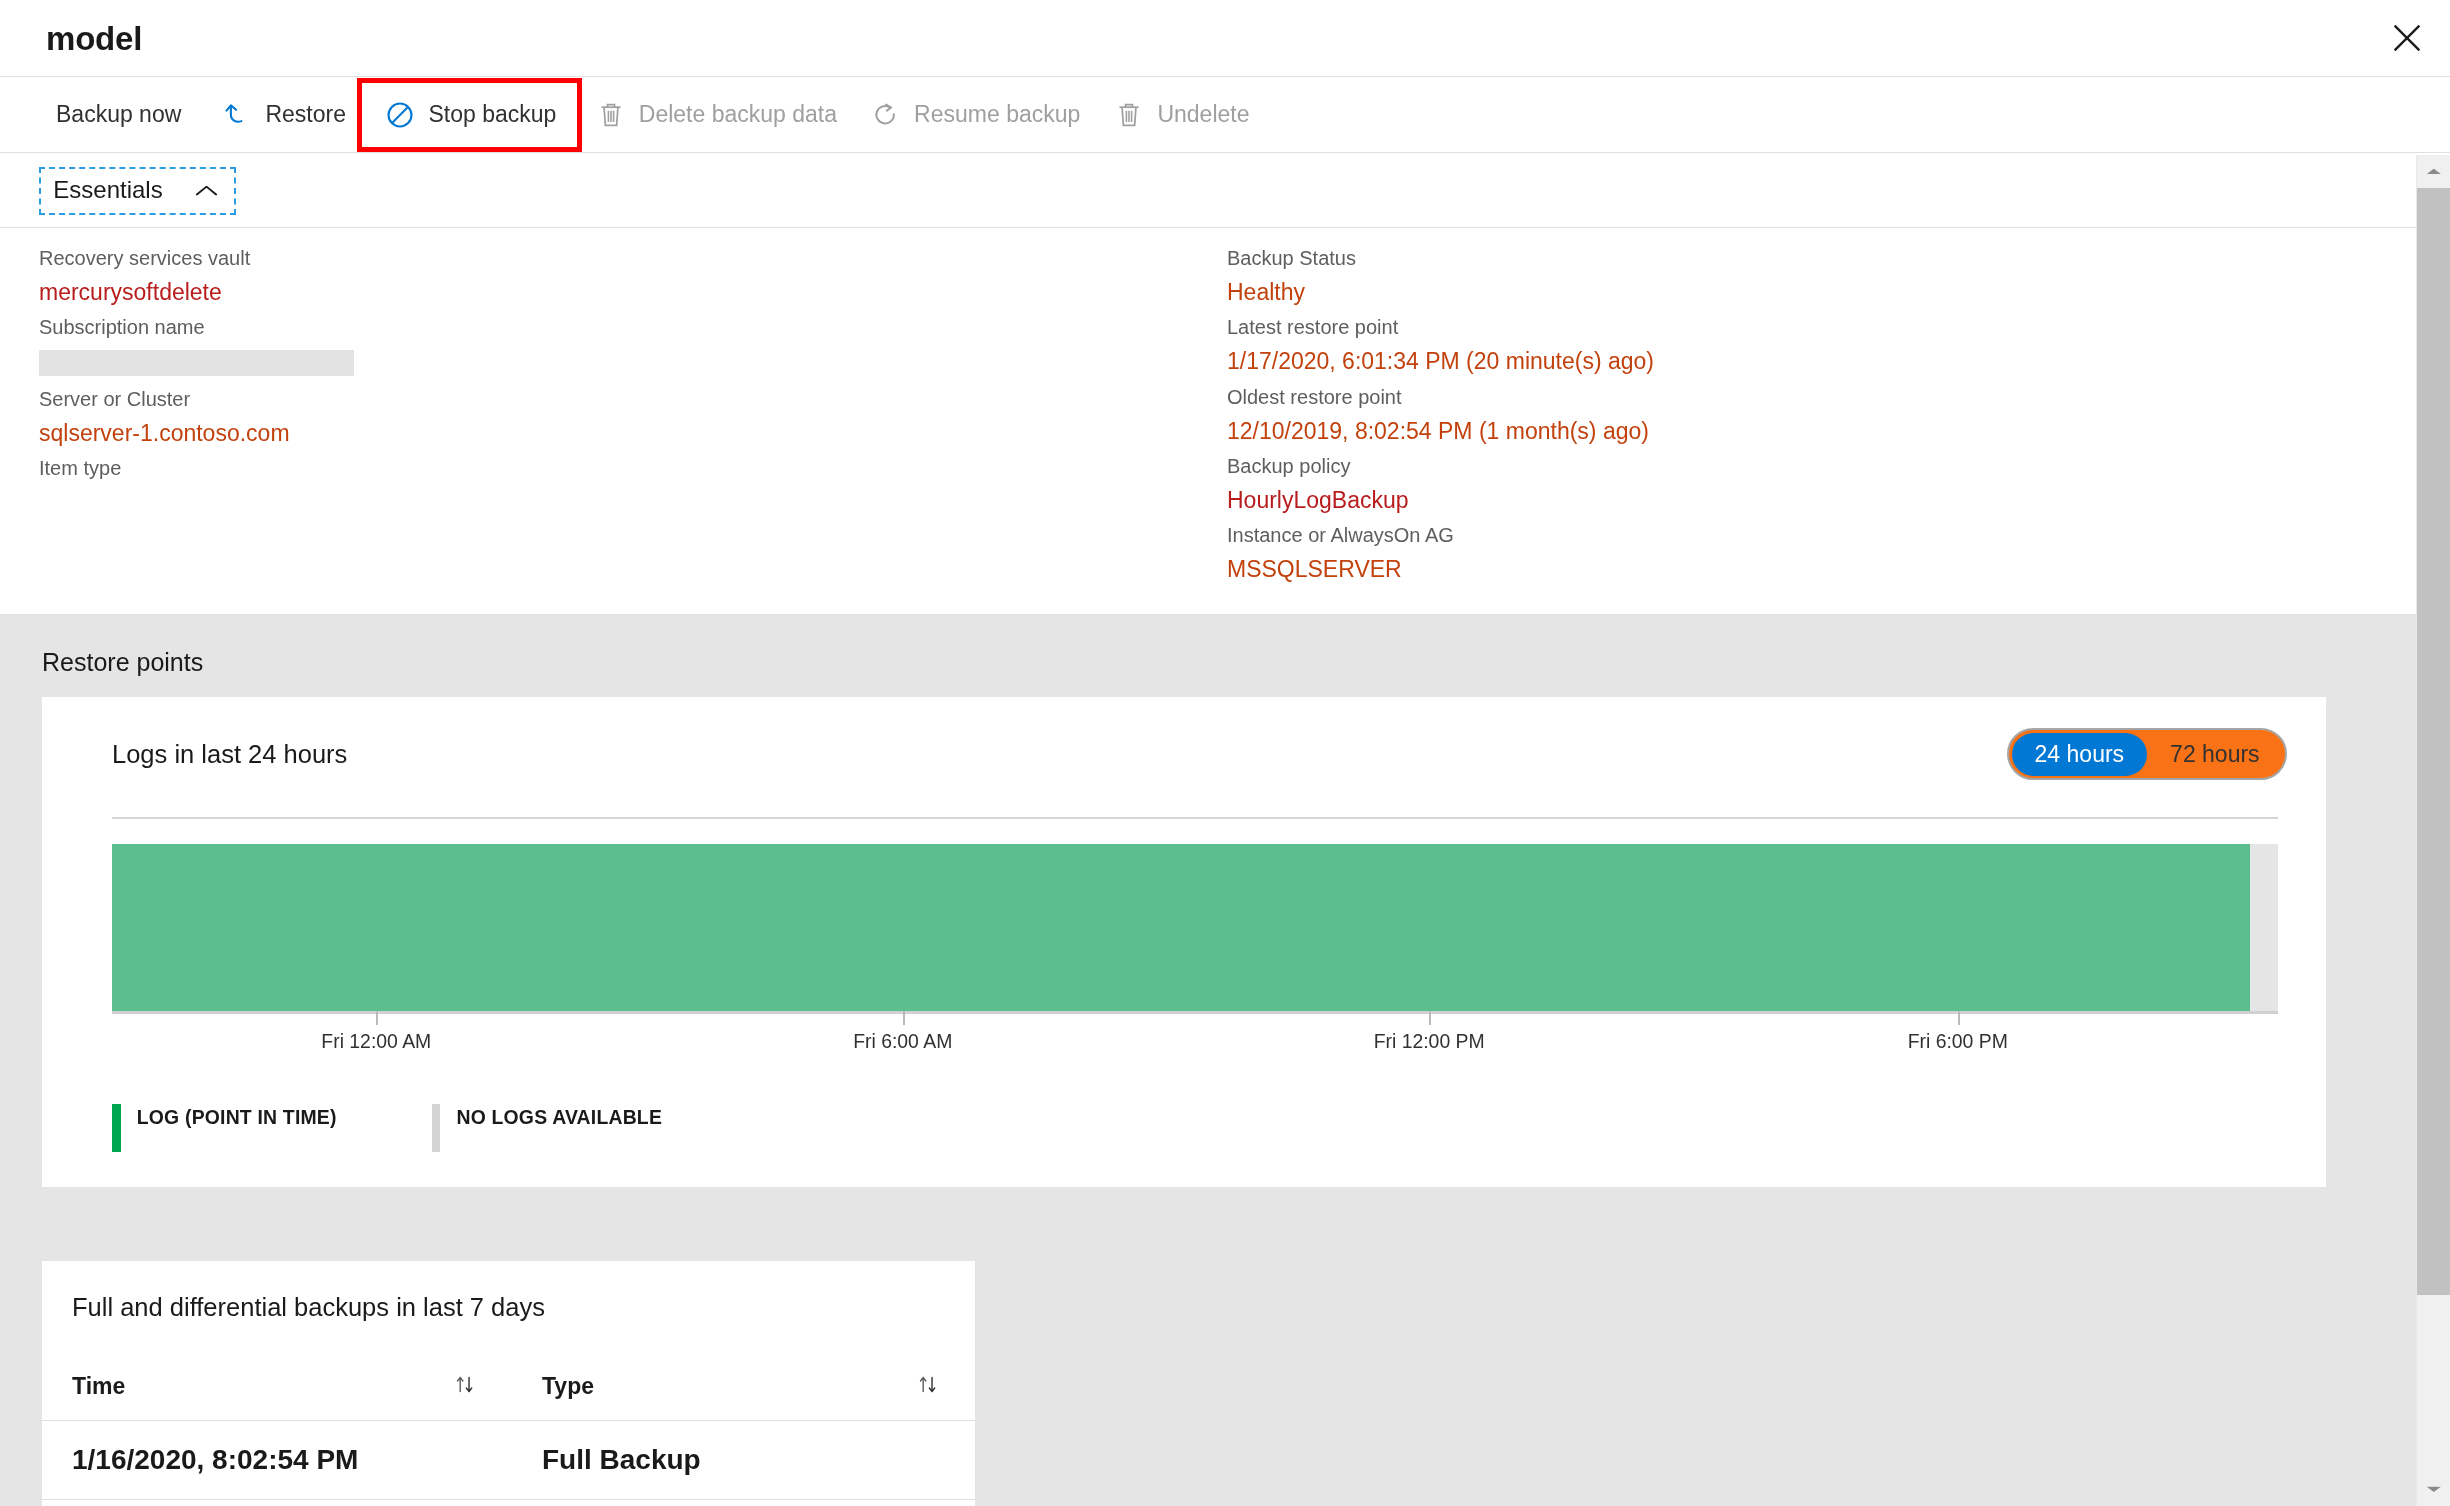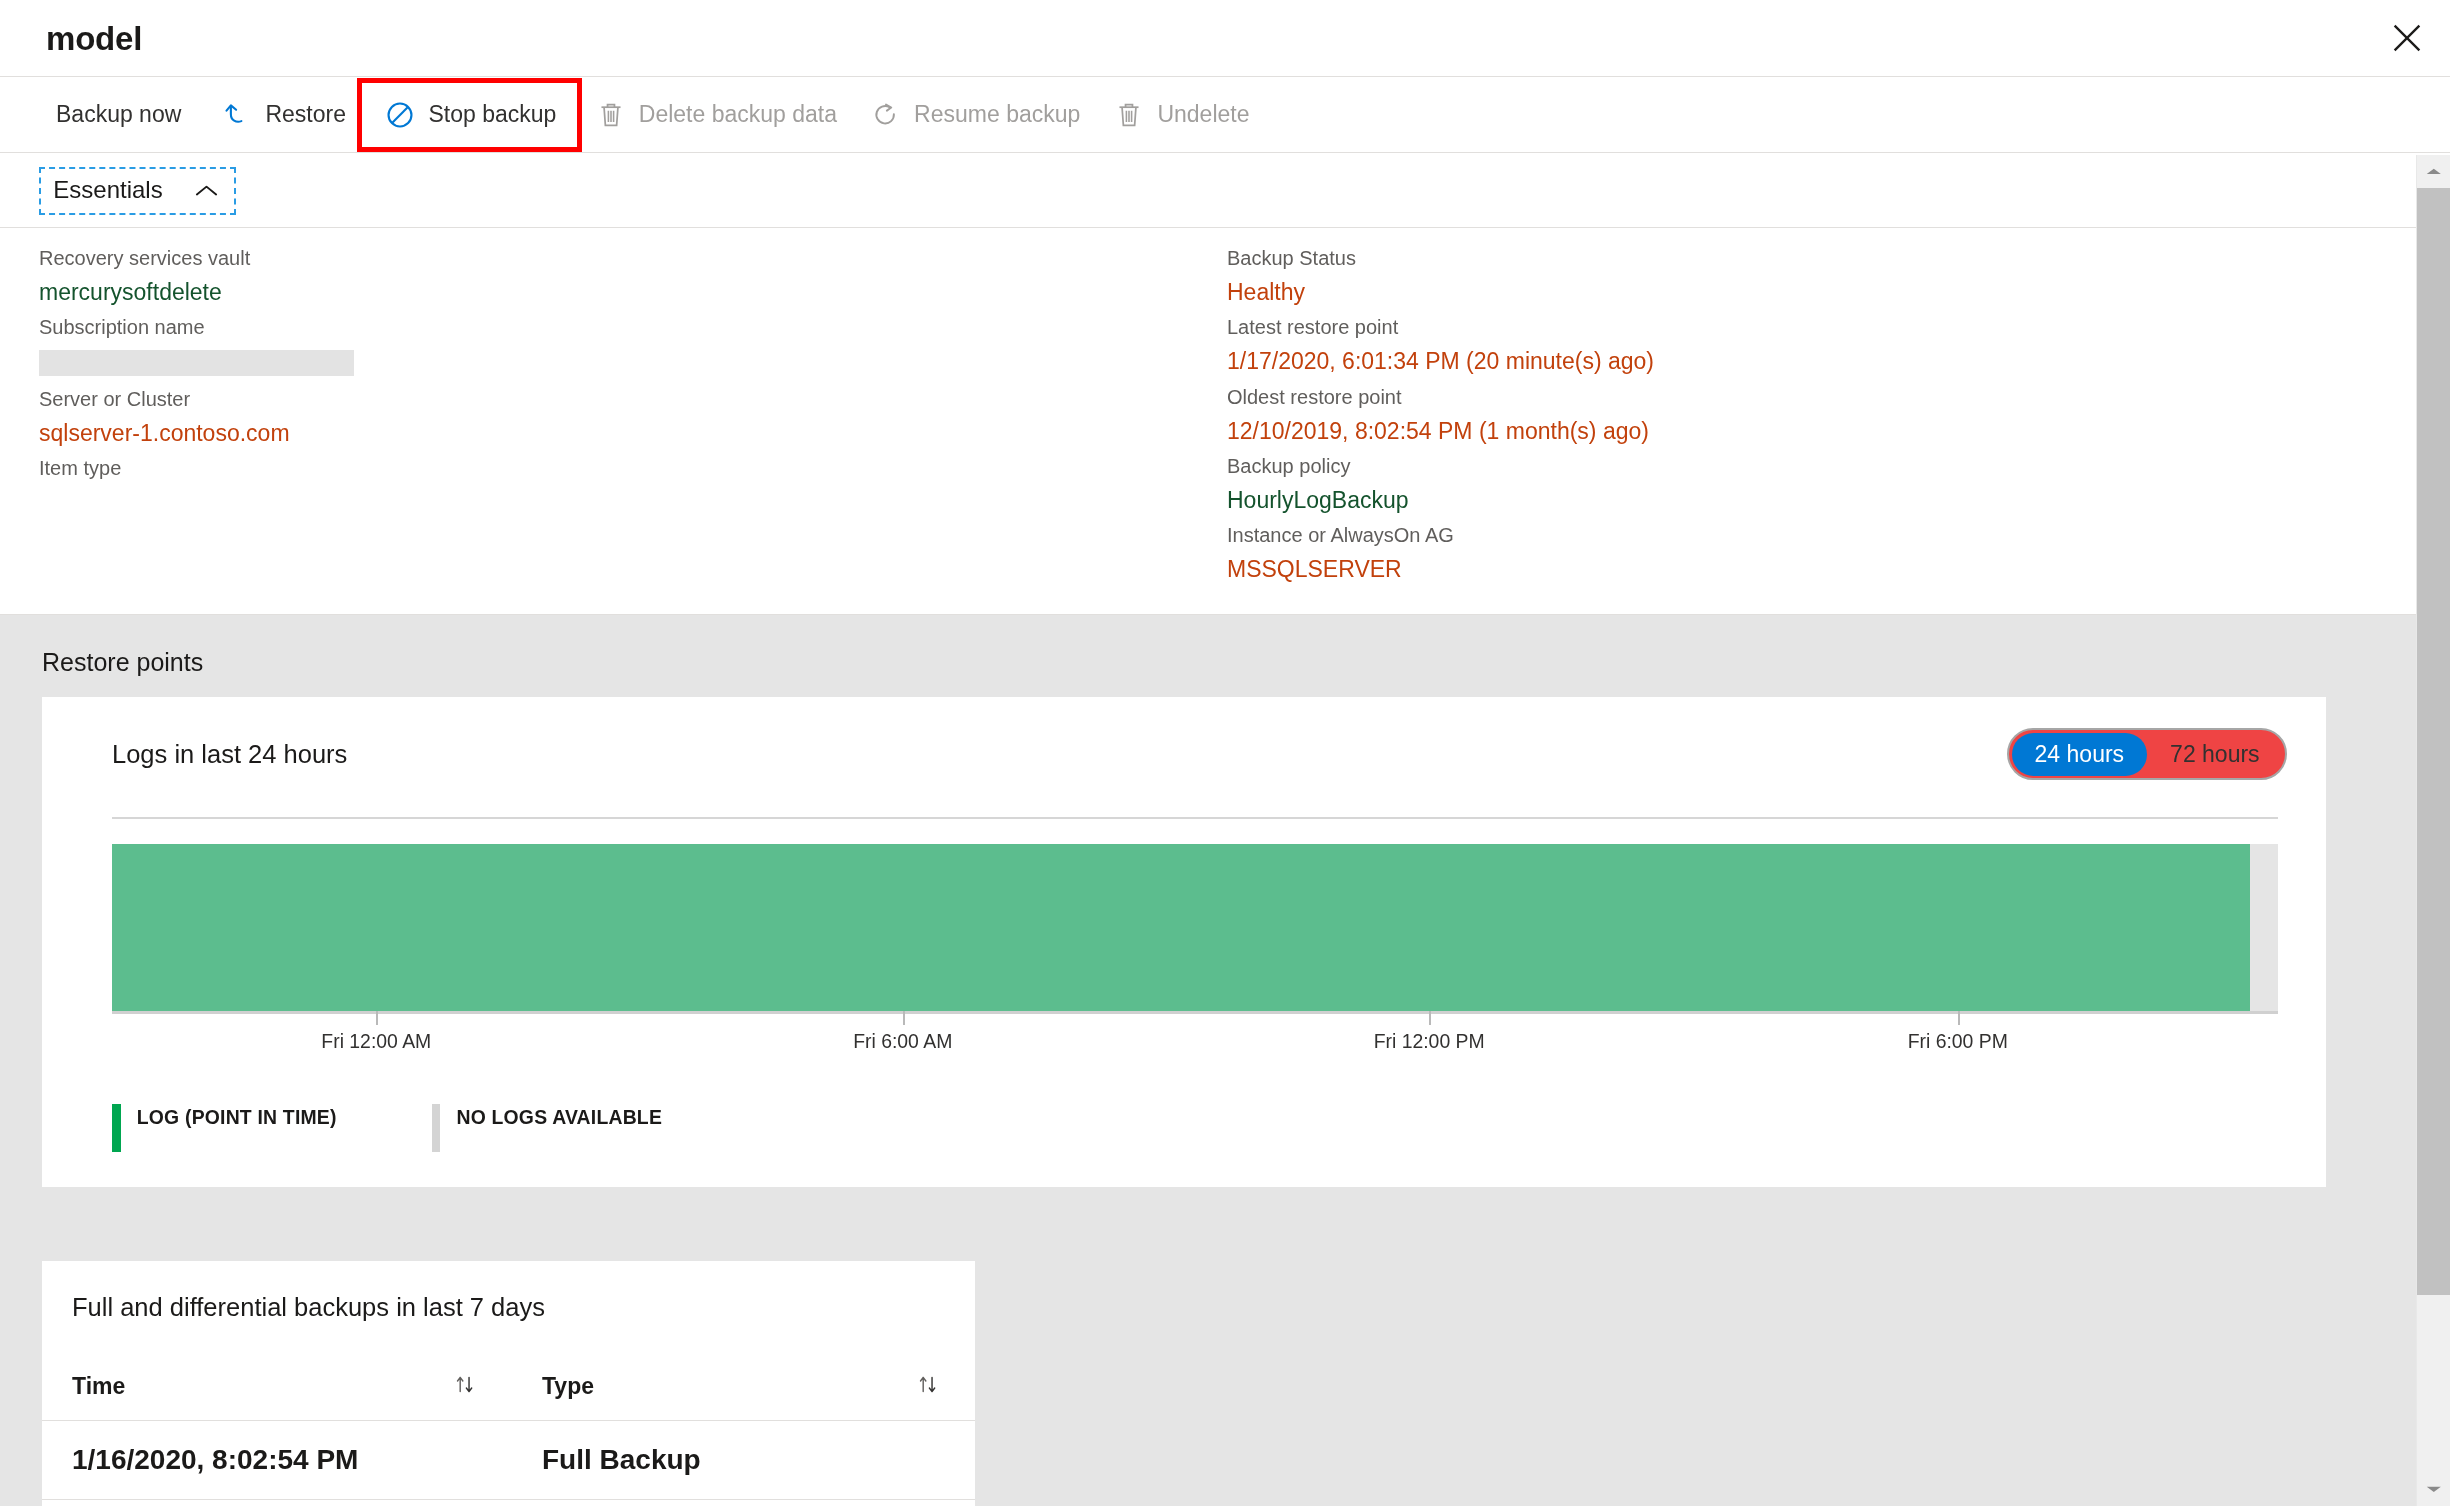--- a/index.html
+++ b/index.html
@@ -140,21 +140,21 @@
     color: #605e5c;
     line-height: 1.65;
     white-space: nowrap;
   }
   .ess-value {
     font-size: 23px;
     color: #c2410c;
     line-height: 1.5;
     white-space: nowrap;
   }
-  .ess-value.link { color: #14532d; cursor: pointer; }
+  .ess-value.link { color: #b91c1c; cursor: pointer; }
   .redacted {
     background: #e3e3e3;
     height: 26px;
     margin-top: 5.3px;
     margin-bottom: 7px;
   }
   .redacted.w1 { width: 315px; }
   .redacted.w2 { width: 454px; }
 
   
@@ -182,21 +182,21 @@
     padding: 5.3px 8.8px 0 40px;
   }
 
   
   .range-toggle {
     display: inline-flex;
     align-items: center;
     border: 2.6px solid #a6a6a6;
     border-radius: 35px;
     padding: 2.6px;
-    background: #ef4444;
+    background: #f97316;
     overflow: hidden;
   }
   .range-opt {
     font-size: 23px;
     padding: 8.8px 23px;
     border-radius: 30px;
     color: #323130;
     cursor: pointer;
     line-height: 1.1;
     white-space: nowrap;

